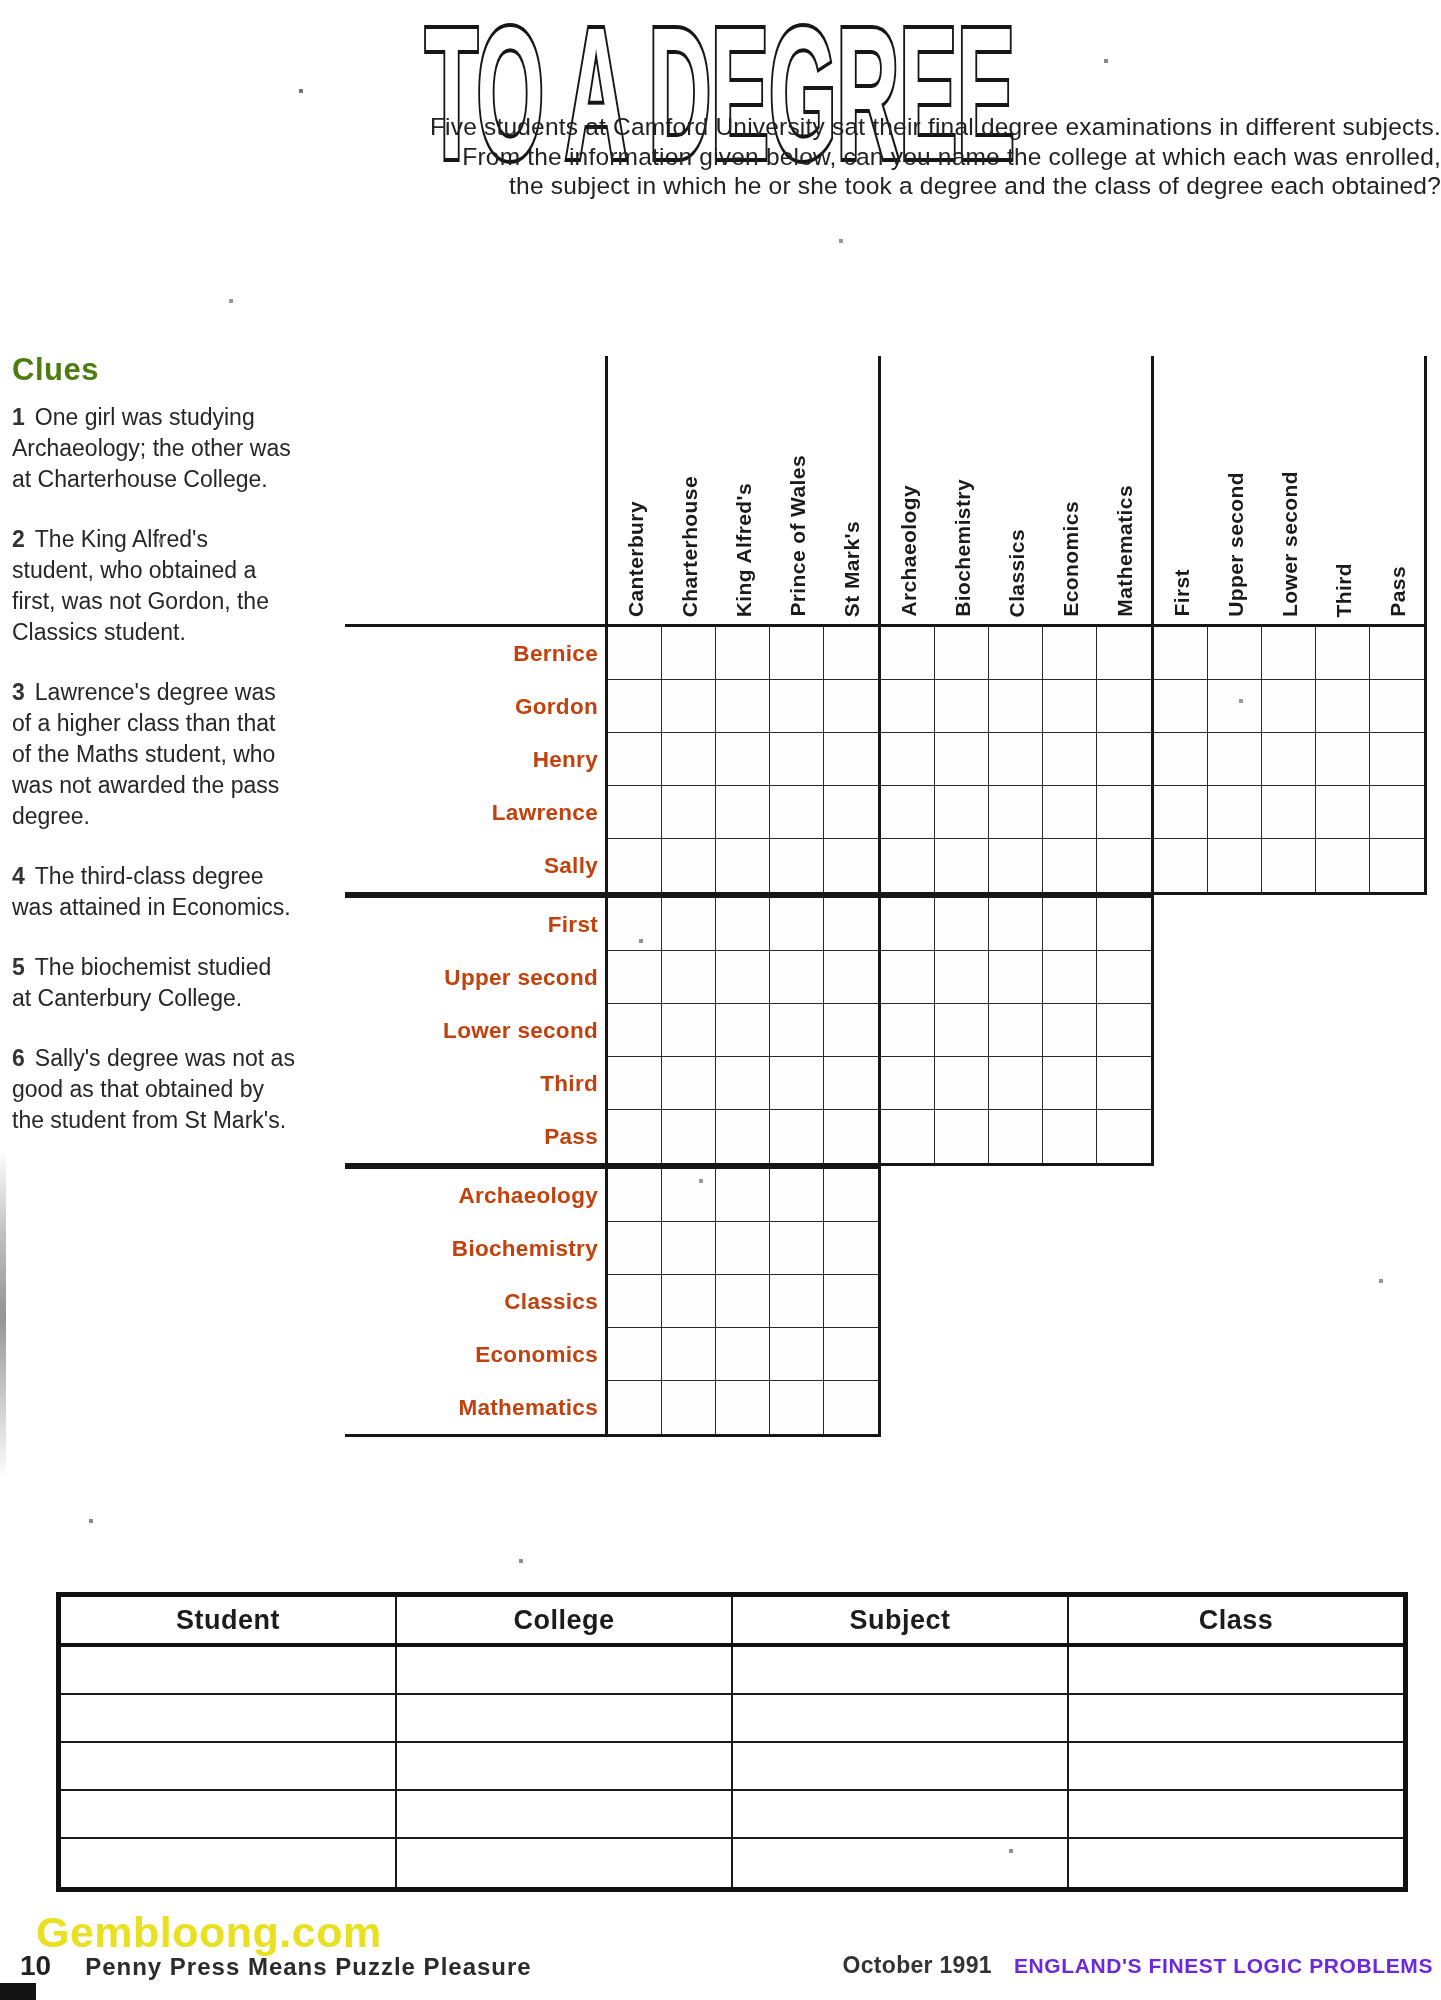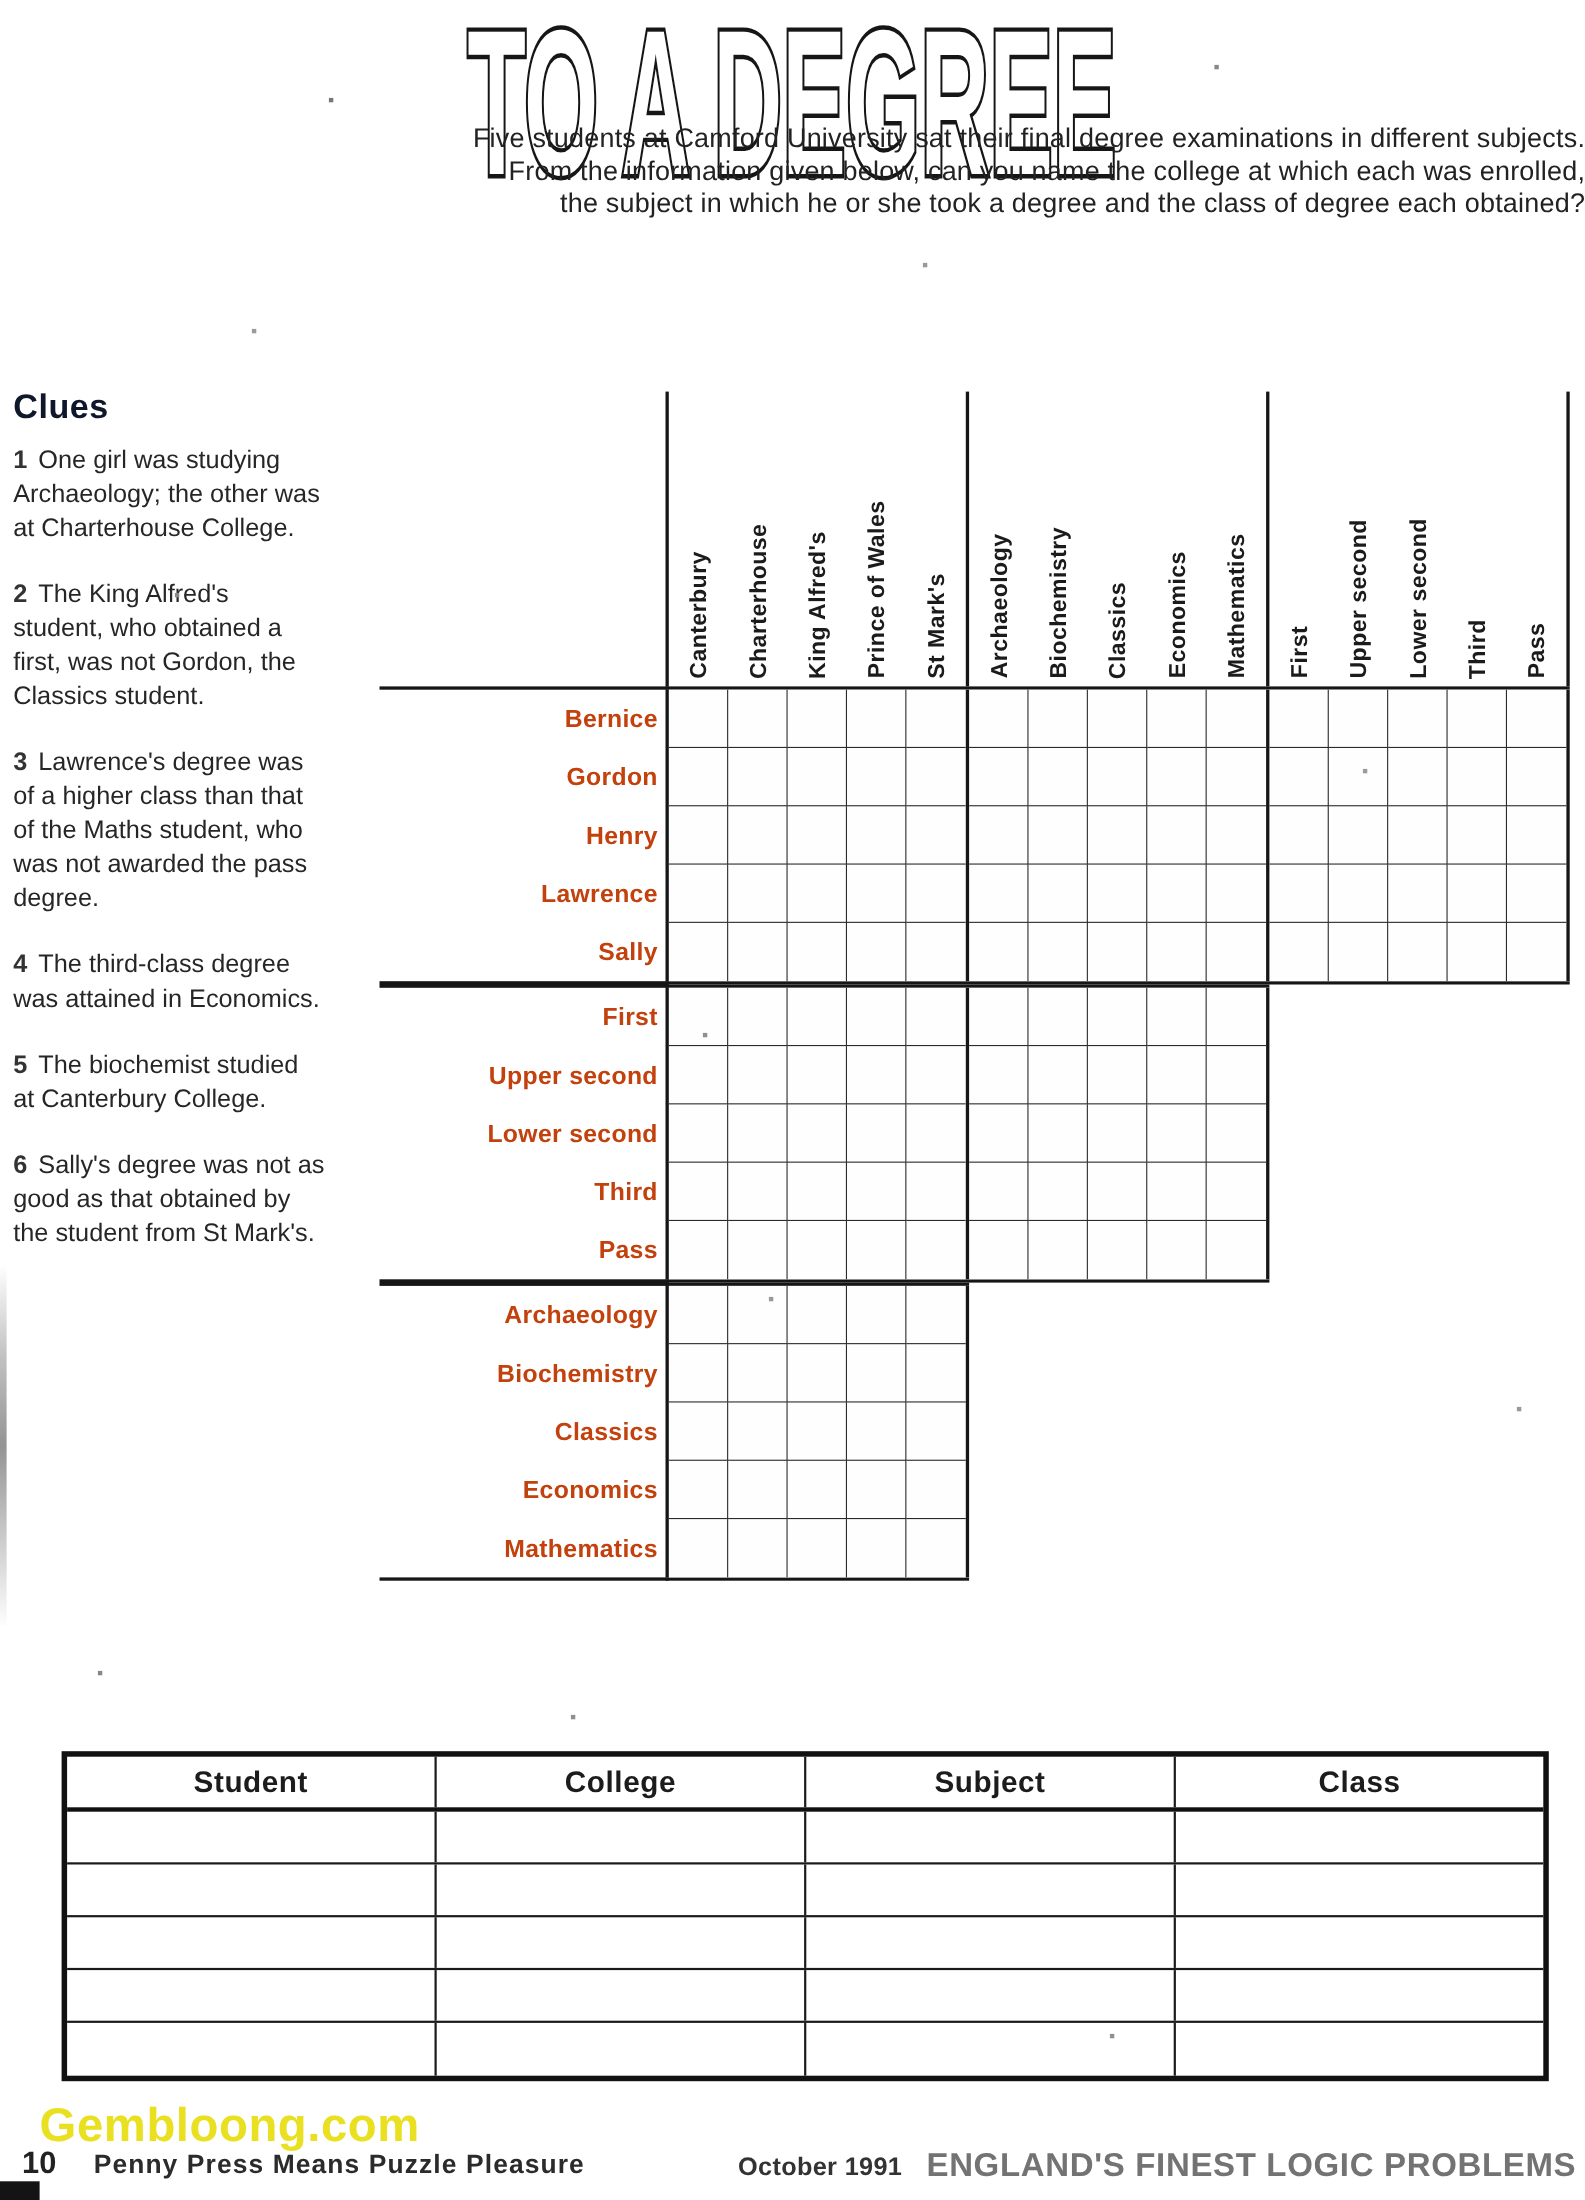--- a/index.html
+++ b/index.html
@@ -8,21 +8,21 @@
 
   
   .title-wrap { position:absolute; left:0; top:6px; width:1441px; height:180px; }
 
   
   .intro { position:absolute; left:0; top:112px; width:1441px; text-align:right;
            font-size:24.5px; line-height:29.5px; color:#222; letter-spacing:0.2px; }
 
   
   .clues { position:absolute; left:12px; top:352px; width:284px; }
-  .clues-heading { font-size:31px; font-weight:bold; color:#0f172a; margin-bottom:14px; letter-spacing:0.5px; }
+  .clues-heading { font-size:31px; font-weight:bold; color:#4d7c0f; margin-bottom:14px; letter-spacing:0.5px; }
   .clue { font-size:23px; line-height:31px; color:#262626; margin-bottom:29px; }
   .clue b { margin-right:10px; color:#333; }
 
   
   .hband { position:absolute; left:605px; top:356px; height:268px; display:flex; }
   .hgroup { display:flex; border-left:3px solid #161616; }
   .hgroup.last { border-right:3px solid #161616; }
   .hslot { width:54px; display:flex; align-items:flex-end; justify-content:center; }
   .vtext { writing-mode:vertical-rl; transform:rotate(180deg); font-weight:bold;
            font-size:21px; line-height:1; white-space:nowrap; margin-bottom:7px;
@@ -55,21 +55,21 @@
 
   
   .watermark { position:absolute; left:36px; top:1908px; font-size:43px; font-weight:bold;
                letter-spacing:0.5px; }
   .footer { position:absolute; left:0; top:1950px; width:1441px; height:36px; }
   .f-left { position:absolute; left:20px; top:0; display:flex; align-items:baseline; }
   .f-page { font-weight:bold; font-size:28px; margin-right:34px; color:#222; }
   .f-slogan { font-weight:bold; font-size:24px; letter-spacing:1px; color:#2b2b2b; }
   .f-right { position:absolute; right:8px; top:2px; display:flex; align-items:center; }
   .f-date { font-size:23px; font-weight:bold; color:#333; margin-right:22px; letter-spacing:0.3px; }
-  .f-mag { font-size:30px; font-weight:bold; color:#737373; letter-spacing:0.6px; }
+  .f-mag { font-size:21px; font-weight:bold; color:#6d28d9; letter-spacing:0.6px; }
 
   
   .blob-bl { position:absolute; left:0; top:1983px; width:36px; height:17px; background:#141414; }
   .smudge-left { position:absolute; left:0; top:1150px; width:6px; height:330px;
                  background:linear-gradient(to bottom, rgba(80,80,80,0), rgba(80,80,80,0.35),
                  rgba(60,60,60,0.55), rgba(80,80,80,0.3), rgba(80,80,80,0)); }
   .specks { position:absolute; left:0; top:0; width:2px; height:2px; background:transparent;
             box-shadow: 300px 90px 0 1px #777, 1105px 60px 0 1px #888, 840px 240px 0 1px #999,
                         160px 540px 0 1px #8a8a8a, 640px 940px 0 1px #909090, 1240px 700px 0 1px #9a9a9a,
                         90px 1520px 0 1px #888, 1380px 1280px 0 1px #999, 520px 1560px 0 1px #8f8f8f,

